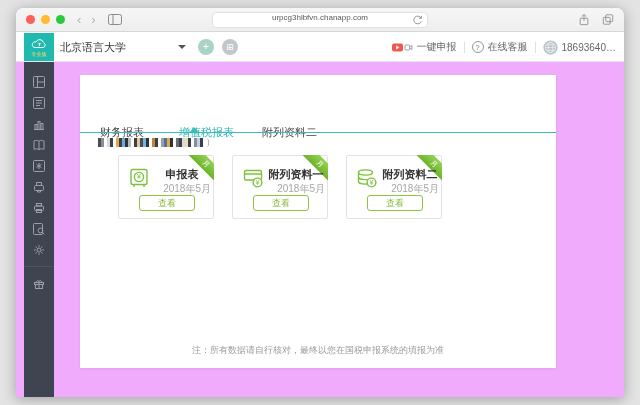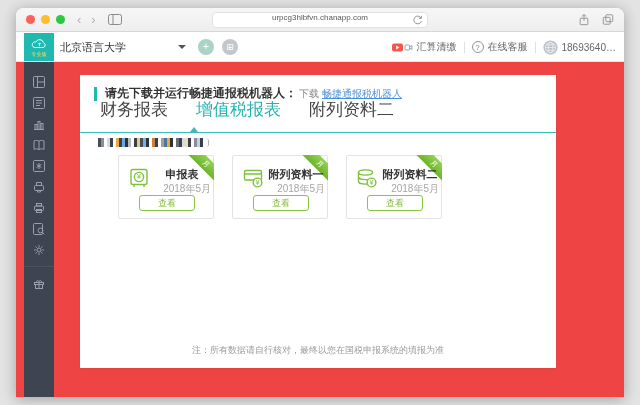--- a/index.html
+++ b/index.html
@@ -20,21 +20,21 @@
   .nav-chevrons { margin-left:12px; display:flex; gap:10px; color:#b4b4b4; font-size:13px; line-height:1; }
   .chrome-icon { margin-left:12px; display:flex; align-items:center; }
   .url-pill { position:absolute; left:50%; top:4px; transform:translateX(-50%);
               width:216px; height:16px; background:#ffffff; border:1px solid #e2e1e1;
               border-radius:4px; display:flex; align-items:flex-start; justify-content:center;
               font-size:8px; color:#5a5a5a; }
   .url-refresh { position:absolute; right:4px; top:2px; }
   .chrome-right { margin-left:auto; display:flex; gap:12px; align-items:center; }
 
   
-  .app { position:absolute; left:0; top:24px; right:0; bottom:0; background:#ef4444; }
+  .app { position:absolute; left:0; top:24px; right:0; bottom:0; background:#f0abfc; }
 
   .appbar { position:absolute; left:0; top:0; right:0; height:30px; background:#fff;
             border-bottom:1px solid #e6e6e6; z-index:3; }
   .logo { position:absolute; left:8px; top:1px; width:30px; height:28px; background:#1fb9b0;
           display:flex; flex-direction:column; align-items:center; justify-content:center; gap:1px; }
   .logo-text { font-size:6px; color:#ffd966; line-height:1; transform:scale(.85); }
   .company { position:absolute; left:44px; top:0; height:30px; width:126px;
              display:flex; align-items:center; justify-content:space-between;
              font-size:11px; color:#333; cursor:pointer; }
   .caret-down { width:0; height:0; border-left:4px solid transparent; border-right:4px solid transparent;
@@ -59,23 +59,23 @@
   
   .panel { position:absolute; left:64px; top:43px; width:476px; height:293px; background:#fff;
            box-shadow:0 1px 3px rgba(0,0,0,.07); }
   .notice { position:absolute; left:14px; top:10px; display:flex; align-items:center; }
   .notice-bar { width:3px; height:14px; background:#1fb9b0; margin-right:8px; }
   .notice-bold { font-size:12px; font-weight:bold; color:#333; }
   .notice-dl { font-size:10px; color:#888; margin-left:2px; }
   .notice-link { font-size:10px; color:#4a8fdf; text-decoration:underline; margin-left:3px; cursor:pointer; }
   .update-btn { position:absolute; right:13px; top:8px; font-size:10px; color:#7cb82f;
                 border:1px solid #9ed05f; background:#f7fdf0; border-radius:3px; padding:3px 9px; cursor:pointer; }
-  .tabs { position:absolute; left:20px; top:23px; display:flex; gap:28px; font-size:17px; color:#444; }
+  .tabs { position:absolute; left:20px; top:50px; display:flex; gap:28px; font-size:11px; color:#444; }
   .tab { cursor:pointer; }
-  .tab.active { color:#27b4b1; }
+  .tab.active { color:#27b4b1;margin-left:7px; }
   .tabline { position:absolute; left:0; right:0; top:57px; border-top:1px solid #3bbcb9; }
   .tab-tri { position:absolute; left:110px; top:52px; width:0; height:0;
              border-left:4px solid transparent; border-right:4px solid transparent;
              border-bottom:5px solid #3bbcb9; }
 
   .redact { position:absolute; left:18px; top:63px; height:9px; display:flex; align-items:center; }
   .rblock { width:3px; height:9px; flex:none; }
   .redact-suffix { font-size:9px; color:#888; margin-left:3px; line-height:9px; }
 
   .cards { position:absolute; left:38px; top:80px; display:flex; gap:18px; }
@@ -166,21 +166,21 @@
       <div class="appbar-right">
         <span class="ab-item">
           <svg width="21" height="12" viewBox="0 0 21 12">
             <rect x="0" y="2.5" width="11" height="8" rx="2" fill="#f2574d"></rect>
             <path d="M4.2 4.6 7.4 6.5 4.2 8.4z" fill="#fff"></path>
             <g fill="none" stroke="#9aa0a8">
                 <rect x="13" y="4" width="4.6" height="5" rx="1"></rect>
                 <path d="M17.6 5.8 20 4.6v3.8l-2.4-1.2"></path>
               </g>
           </svg>
-          <span>汇算清缴</span>
+          <span>一键申报</span>
         </span>
         <span class="vdiv"></span>
         <span class="ab-item">
           <span class="q-circle">?</span>
           <span>在线客服</span>
         </span>
         <span class="vdiv"></span>
         <span class="ab-item">
           <svg width="15" height="15" viewBox="0 0 16 16">
             <circle cx="8" cy="8" r="7.6" fill="#bac3cb"></circle>
@@ -259,26 +259,20 @@
         <svg width="12" height="12" viewBox="0 0 12 12" fill="none" stroke="#9aa0ab">
           <rect x="1.5" y="4.5" width="9" height="2"></rect>
             <rect x="2.5" y="6.5" width="7" height="4"></rect>
           <path d="M6 4.5v6M3.6 4.3c-.6-1.8 1.8-2.6 2.4-.6.6-2 3-1.2 2.4.6"></path>
         </svg>
       </div>
     </div>
 
     <div class="panel">
 
-      <div class="notice">
-        <span class="notice-bar"></span>
-        <span class="notice-bold">请先下载并运行畅捷通报税机器人：</span>
-        <span class="notice-dl">下载</span>
-        <span class="notice-link">畅捷通报税机器人</span>
-      </div>
 
       <div class="tabs">
         <span class="tab">财务报表</span>
         <span class="tab active">增值税报表</span>
         <span class="tab">附列资料二</span>
       </div>
       <div class="tab-tri"></div>
       <div class="tabline"></div>
 
       <div style="position:absolute;left:18px;top:63px;display:flex;align-items:center;">

